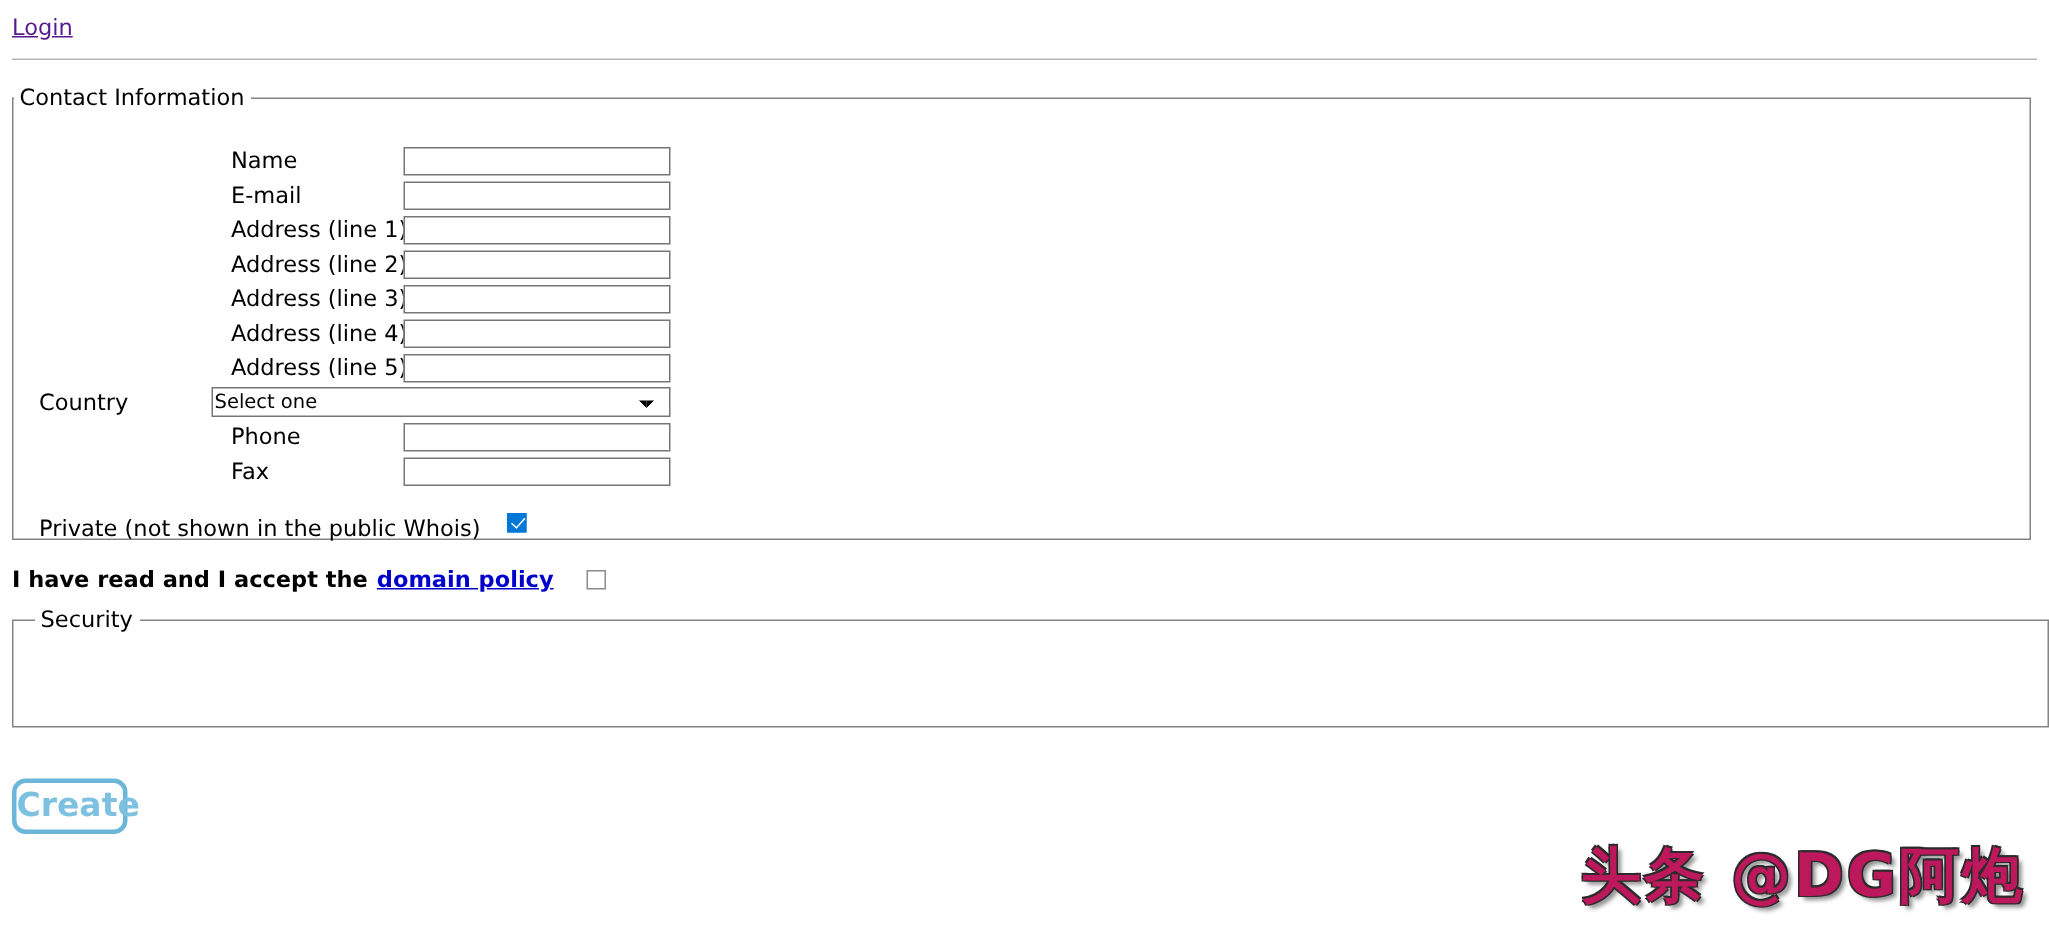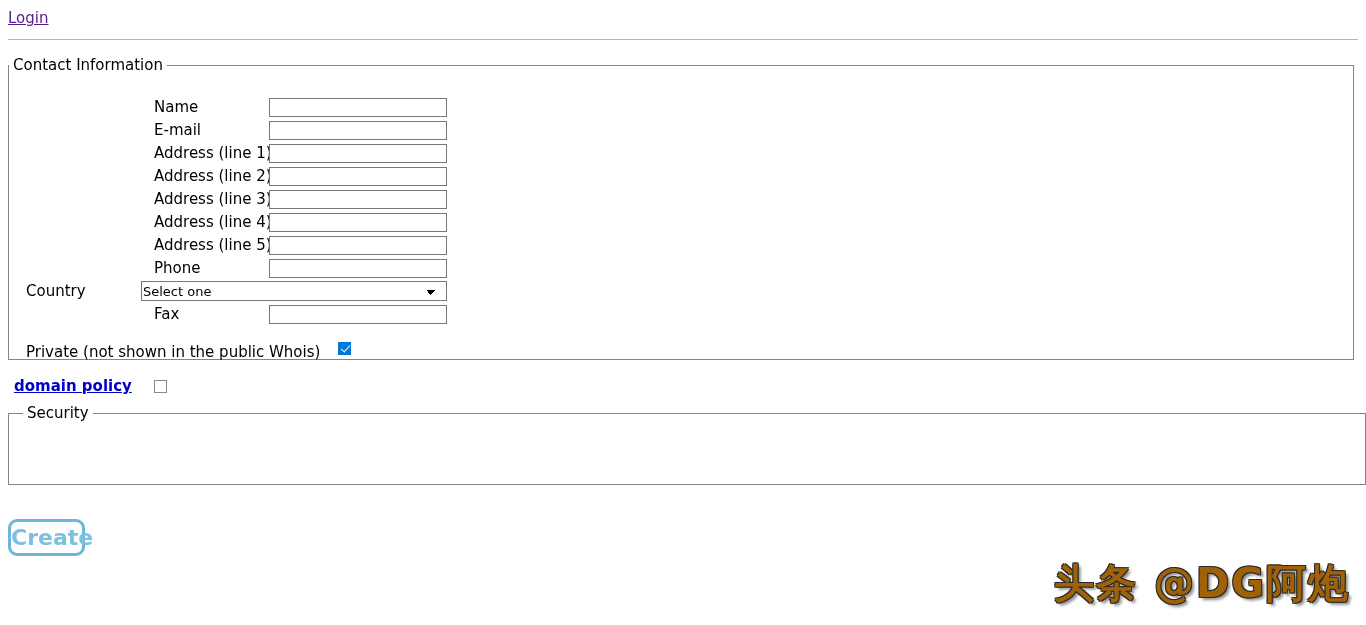--- a/index.html
+++ b/index.html
@@ -242,21 +242,21 @@
 
   
   .watermark {
     position: absolute;
     right: 16px;
     bottom: 14px;
     font-family: "DejaVu Sans", "Liberation Sans", sans-serif;
     font-size: 40px;
     font-weight: bold;
     letter-spacing: 2px;
-    color: #a16207;
+    color: #be185d;
     text-shadow:
       -1px -1px 0 #2b2b2b,
        1px -1px 0 #2b2b2b,
       -1px  1px 0 #2b2b2b,
        1px  1px 0 #2b2b2b,
        3px  3px 3px rgba(0,0,0,0.45);
     white-space: nowrap;
     pointer-events: none;
     user-select: none;
   }
@@ -317,32 +317,32 @@
     </div>
 
     <div class="row">
       <div class="label">Address (line 5)</div>
       <div class="field">
         <input class="text-input" type="text" value="" style="">
       </div>
     </div>
 
     <div class="row">
-      <div class="label">Phone</div>
-      <div class="field">
-        <input class="text-input" type="text" value="" style="">
-      </div>
-    </div>
-
-    <div class="row">
       <div class="label">Country</div>
       <div class="field">
         <select class="country-select">
           <option>Select one</option>
         </select>
+      </div>
+    </div>
+
+    <div class="row">
+      <div class="label">Phone</div>
+      <div class="field">
+        <input class="text-input" type="text" value="" style="">
       </div>
     </div>
 
     <div class="row">
       <div class="label">Fax</div>
       <div class="field">
         <input class="text-input" type="text" value="" style="">
       </div>
     </div>
 
@@ -350,20 +350,21 @@
 
   <div class="private-row">
     <span class="private-label">Private (not shown in the public Whois)</span>
     <span class="private-cb-wrap">
       <span class="cb checked"></span>
     </span>
   </div>
 </fieldset>
 
 <div class="accept-row">
+  <span class="accept-text">I have read and I accept the</span>
   <a class="policy-link" href="#">domain policy</a>
   <span class="accept-cb-wrap">
     <span class="cb"></span>
   </span>
 </div>
 
 <fieldset id="security-fieldset">
   <legend>Security</legend>
 
   <div class="rows" style="left:0; top:22px;">

